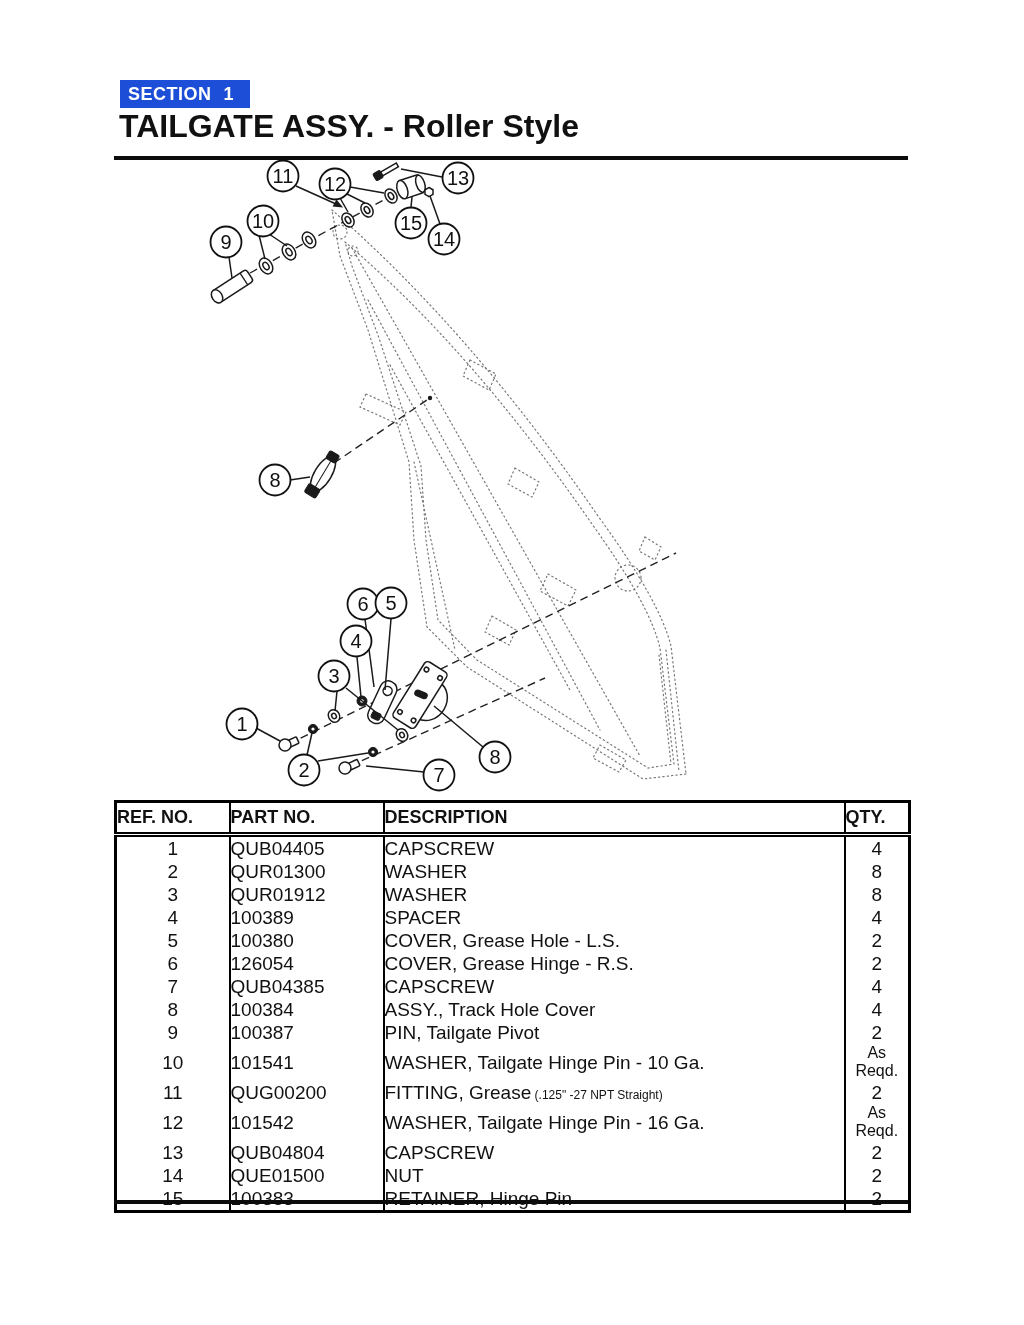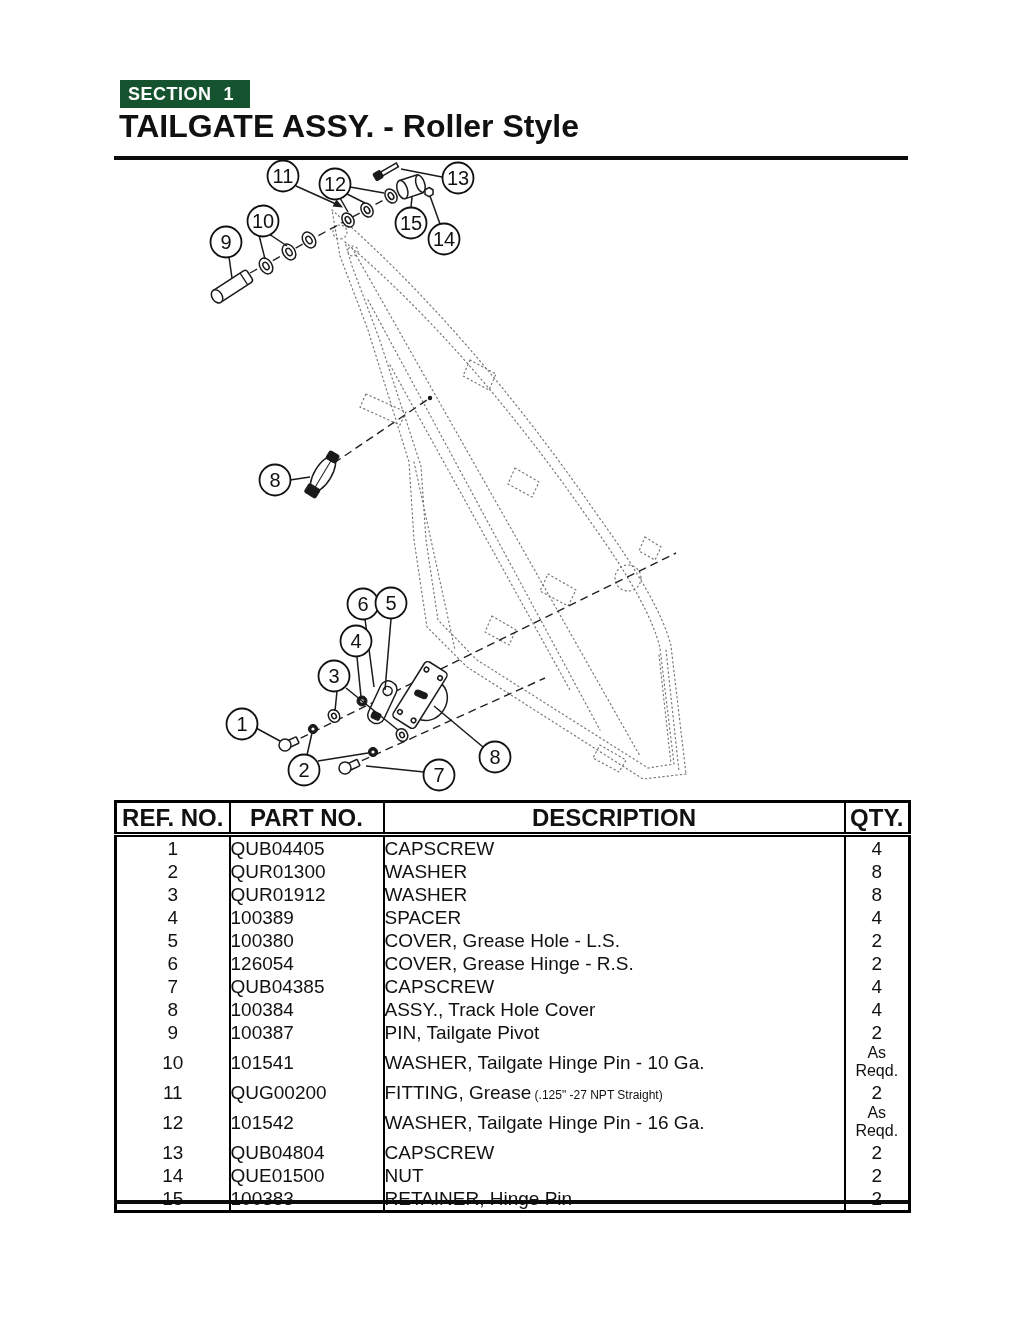--- a/index.html
+++ b/index.html
@@ -8,21 +8,21 @@
     width:1024px;height:1325px;
     background:#ffffff;
     font-family:"Liberation Sans", sans-serif;
     color:#111;
     overflow:hidden;
   }
   
   .section-box{
     position:absolute;left:120px;top:80px;
     width:106px;height:28px;
-    background:#14532d;color:#fff;
+    background:#1d4ed8;color:#fff;
     display:flex;align-items:center;justify-content:space-between;
     padding:0 16px 0 8px;
     font-size:18px;font-weight:bold;letter-spacing:0.5px;
   }
   .page-title{
     position:absolute;left:119px;top:108px;
     font-size:32px;font-weight:bold;letter-spacing:0px;
     white-space:nowrap;
   }
   .rule{
@@ -44,21 +44,21 @@
     position:absolute;left:114px;top:800px;
     width:794px;border-collapse:collapse;table-layout:fixed;
     border:3px solid #000;
     font-size:19px;
   }
   table.parts col.c1{width:114px;}
   table.parts col.c2{width:154px;}
   table.parts col.c3{width:461px;}
   table.parts col.c4{width:65px;}
   table.parts th{
-    height:29px;font-size:24px;font-weight:bold;text-align:center;
+    height:29px;font-size:18px;font-weight:bold;text-align:left;
     border-bottom:5px double #000;padding:0;
   }
   table.parts th,table.parts td{border-right:2px solid #000;}
   table.parts th:last-child,table.parts td:last-child{border-right:none;}
   table.parts td{height:23px;padding:0;line-height:1;vertical-align:middle;}
   table.parts tr.tall td{height:27px;}
   td.c-ref{text-align:center;}
   td.c-part{padding-left:14px;}
   td.c-desc{padding-left:10px;}
   td.c-qty{text-align:center;}

